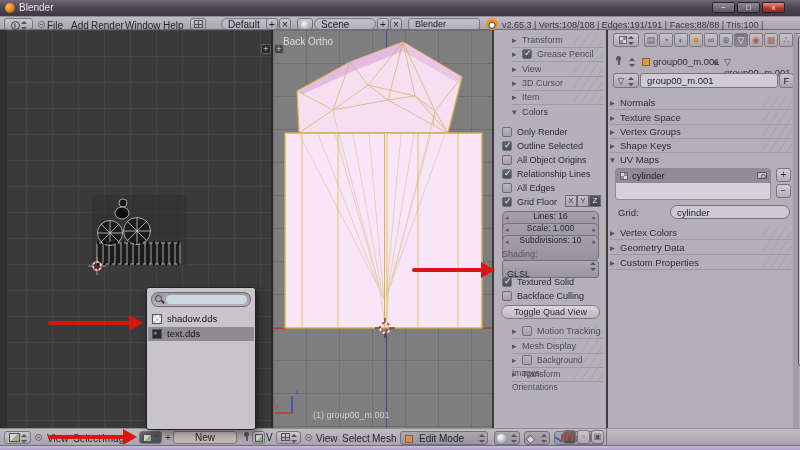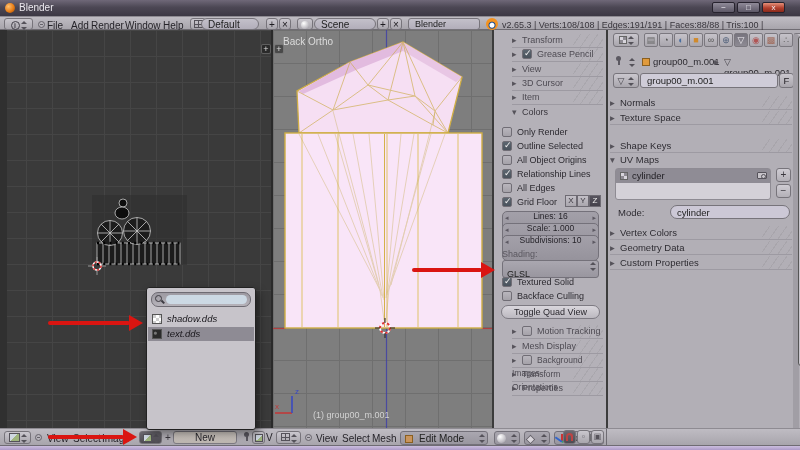--- a/index.html
+++ b/index.html
@@ -82,21 +82,21 @@
   .mini-mesh{display:inline-block;color:#3f3d44;margin-right:3px;font-size:9px;}
   .listbox{position:absolute;border:1px solid #8e8b93;border-radius:3px;background:#d4d1d8;box-sizing:border-box;}
   .listrow{position:relative;height:14px;line-height:14px;padding:0 4px;color:#1f1d22;}
   .listrow.sel{background:#8f8c95;}
   .sq-btn{position:absolute;width:15px;height:14px;border:1px solid #77747b;border-radius:3px;
     background:linear-gradient(#cfccd3,#b3b0b7);text-align:center;line-height:12px;font-size:10px;color:#3a373e;box-sizing:border-box;}
   .scrollbar{position:absolute;right:1px;top:4px;width:6px;height:404px;border-radius:3px;background:#a19ea5;}
   .scrollbar .thumb{position:absolute;left:1px;right:1px;top:2px;height:330px;border-radius:3px;background:#c9c6cd;}
   
   .popup{position:absolute;left:146px;top:287px;width:110px;height:143px;background:#c7c4ca;
-    border:1px solid #222;border-radius:3px;box-shadow:3px 4px 8px rgba(0,0,0,.45);z-index:40;box-sizing:border-box;font-style:italic;}
+    border:1px solid #222;border-radius:3px;box-shadow:3px 4px 8px rgba(0,0,0,.45);z-index:40;box-sizing:border-box;}
   .popup-search{position:absolute;left:4px;top:4px;right:4px;height:15px;border:1px solid #6e6b73;border-radius:7px;
     background:linear-gradient(#9d9aa2,#b6b3ba);box-sizing:border-box;}
   .mag{position:absolute;left:3px;top:2px;width:7px;height:7px;border:1.5px solid #3d3b42;border-radius:50%;box-sizing:border-box;}
   .mag::after{content:"";position:absolute;left:5px;top:5px;width:4px;height:1.5px;background:#3d3b42;transform:rotate(45deg);}
   .search-inner{position:absolute;left:14px;top:2px;right:3px;bottom:2px;border-radius:5px;background:#ccd9e4;}
   .popup-item{position:absolute;left:1px;right:1px;height:14px;line-height:14px;color:#17151a;font-size:9.5px;}
   .popup-item.sel{background:#8e8b94;}
   .thumb{display:inline-block;width:10px;height:10px;margin:0 5px 0 4px;vertical-align:-2px;border:1px solid #555;box-sizing:border-box;}
   .thumb.light{background:repeating-conic-gradient(#fff 0 25%,#cfcfcf 0 50%) 0 0/6px 6px;}
   .thumb.dark{background:#2b2b2b radial-gradient(circle at 30% 40%,#777 0 1px,transparent 2px);}
@@ -142,21 +142,21 @@
 
   <div class="hbar" style="left:0;top:16px;width:800px;height:14px">
     <span class="hbtn" style="left:4px;top:1px;width:29px;height:12px;text-align:center"><span class="info-ic">i</span><span class="stepper"></span></span>
     <span class="collapse-dot" style="left:38px;top:4px"></span>
     <span class="hitem menu-label" style="left:44px">File</span>
     <span class="hitem menu-label" style="left:68px">Add</span>
     <span class="hitem menu-label" style="left:88px">Render</span>
     <span class="hitem menu-label" style="left:122px">Window</span>
     <span class="hitem menu-label" style="left:160px">Help</span>
     <span class="hbtn" style="left:190px;top:1px;width:16px;height:12px;text-align:center"><span class="grid-ic"></span></span>
-    <span class="field" style="position:absolute;left:201px;top:1px;width:58px;height:12px;line-height:11px">Default</span>
+    <span class="field" style="position:absolute;left:221px;top:1px;width:58px;height:12px;line-height:11px">Default</span>
     <span class="hbtn" style="left:266px;top:1px;width:12px;height:12px;text-align:center;line-height:11px">+</span>
     <span class="hbtn" style="left:279px;top:1px;width:12px;height:12px;text-align:center;line-height:11px">×</span>
     <span class="hbtn" style="left:297px;top:1px;width:16px;height:12px;text-align:center"><span class="sphere-ic" style="width:8px;height:8px"></span></span>
     <span class="field" style="position:absolute;left:314px;top:1px;width:62px;height:12px;line-height:11px">Scene</span>
     <span class="hbtn" style="left:377px;top:1px;width:12px;height:12px;text-align:center;line-height:11px">+</span>
     <span class="hbtn" style="left:390px;top:1px;width:12px;height:12px;text-align:center;line-height:11px">×</span>
     <span class="field" style="position:absolute;left:408px;top:1px;width:72px;height:12px;line-height:11px;font-size:9px;border-radius:3px">Blender Render</span>
     <span class="blender-logo" style="left:486px;top:1px"></span>
     <span class="hitem" style="left:502px;top:3px;font-size:9px;color:#39363d">v2.65.3 | Verts:108/108 | Edges:191/191 | Faces:88/88 | Tris:100 | group00_m.001</span>
   </div>
@@ -318,21 +318,20 @@
     <div class="sec-label" style="top:219px">Shading:</div>
     <div class="dd" style="left:8px;top:230px;width:97px;height:12px;line-height:11px;padding:8px 4px"><span>GLSL</span><span class="stepper" style="position:absolute;right:2px;top:1px"></span></div>
     <div class="cbrow" style="top:246px"><span class="cb checked"><span class="tick">✓</span></span><span>Textured Solid</span></div>
     <div class="cbrow" style="top:260px"><span class="cb"></span><span>Backface Culling</span></div>
     <div class="btn-big" style="left:7px;top:275px;width:99px;height:14px;line-height:13px">Toggle Quad View</div>
 
     <div class="prow hatched" style="top:295px"><span class="tri c"></span><span class="cb"></span><span>Motion Tracking</span></div>
     <div class="prow hatched" style="top:310px"><span class="tri c"></span><span>Mesh Display</span></div>
     <div class="prow hatched" style="top:324px;font-size:8.5px"><span class="tri c"></span><span class="cb"></span><span>Background Images</span></div>
     <div class="prow hatched" style="top:338px;font-size:8.5px"><span class="tri c"></span><span>Transform Orientations</span></div>
-    <div class="prow hatched" style="top:352px"><span class="tri c"></span><span>Properties</span></div>
   </div>
 
   <div class="props">
     <span class="hbtn" style="left:5px;top:3px;width:26px;height:14px;text-align:center;line-height:12px"><span class="checker-ic" style="width:8px;height:8px"></span><span class="stepper"></span></span>
     <span class="ptab" style="left:36px;color:#666">▤</span>
     <span class="ptab" style="left:51px;color:#555">◔</span>
     <span class="ptab" style="left:66px;color:#4a6e9e">◐</span>
     <span class="ptab" style="left:81px;color:#d08a2c">■</span>
     <span class="ptab" style="left:96px;color:#555">∞</span>
     <span class="ptab" style="left:111px;color:#50607a">⊕</span>
@@ -347,29 +346,30 @@
     <span class="crumb" style="left:34px"><span class="mini-cube"></span><span>group00_m.001</span></span>
     <span class="crumb" style="left:106px;color:#55525a">▸</span>
     <span class="crumb" style="left:116px"><span class="mini-mesh">▽</span><span>group00_m.001</span></span>
 
     <span class="hbtn" style="left:5px;top:43px;width:26px;height:15px;text-align:center;line-height:13px"><span class="mini-mesh">▽</span><span class="stepper"></span></span>
     <span class="field" style="position:absolute;left:32px;top:43px;width:138px;height:15px;line-height:14px;border-radius:3px;background:#cfccd8">group00_m.001</span>
     <span class="hbtn" style="left:171px;top:43px;width:15px;height:15px;text-align:center;line-height:13px">F</span>
 
     <div class="prow hatched" style="top:66px;left:2px;right:8px;color:#2e2c32"><span class="tri c"></span><span>Normals</span></div>
     <div class="prow hatched" style="top:81px;left:2px;right:8px;color:#2e2c32"><span class="tri c"></span><span>Texture Space</span></div>
+    <div class="prow hatched" style="top:95px;left:2px;right:8px;color:#2e2c32"><span class="tri c"></span><span>Vertex Groups</span></div>
     <div class="prow hatched" style="top:109px;left:2px;right:8px;color:#2e2c32"><span class="tri c"></span><span>Shape Keys</span></div>
     <div class="prow" style="top:123px;left:2px;right:8px;border-bottom:none;color:#2e2c32"><span class="tri e"></span><span>UV Maps</span></div>
 
     <div class="listbox" style="left:7px;top:138px;width:156px;height:32px">
       <div class="listrow sel"><span class="checker-ic" style="width:8px;height:8px;margin-right:4px"></span><span>cylinder</span><span class="cam-ic" style="position:absolute;right:3px;top:3px"></span></div>
     </div>
     <span class="sq-btn" style="left:168px;top:138px">+</span>
     <span class="sq-btn" style="left:168px;top:154px">−</span>
-    <span style="position:absolute;left:10px;top:177px;color:#2e2c32">Mode:</span>
+    <span style="position:absolute;left:10px;top:177px;color:#2e2c32">Grid:</span>
     <span class="field" style="position:absolute;left:62px;top:175px;width:120px;height:14px;line-height:13px;border-radius:7px;background:#ccc8d6">cylinder</span>
 
     <div class="prow hatched" style="top:196px;left:2px;right:8px;color:#2e2c32"><span class="tri c"></span><span>Vertex Colors</span></div>
     <div class="prow hatched" style="top:211px;left:2px;right:8px;color:#2e2c32"><span class="tri c"></span><span>Geometry Data</span></div>
     <div class="prow hatched" style="top:226px;left:2px;right:8px;color:#2e2c32"><span class="tri c"></span><span>Custom Properties</span></div>
     <div class="scrollbar">
         <div class="thumb"></div>
       </div>
   </div>
 

